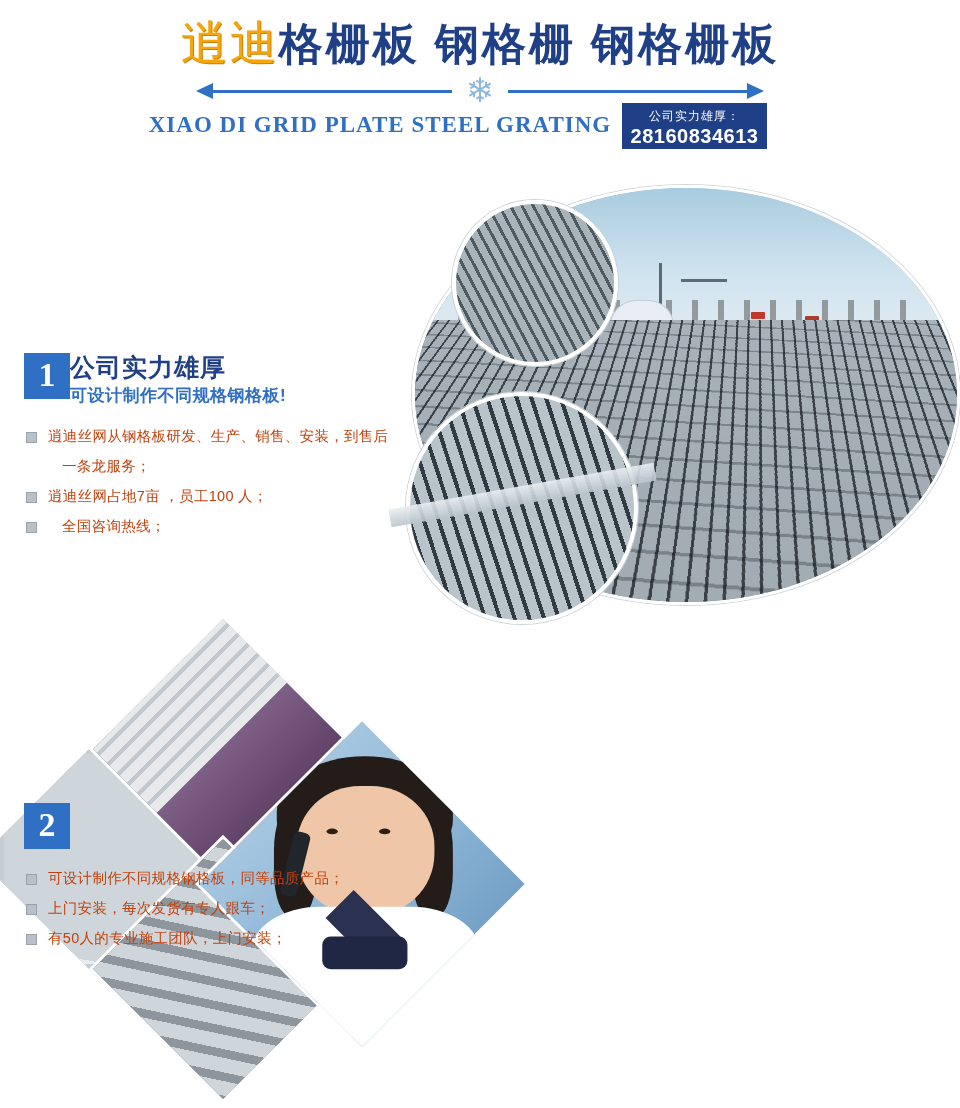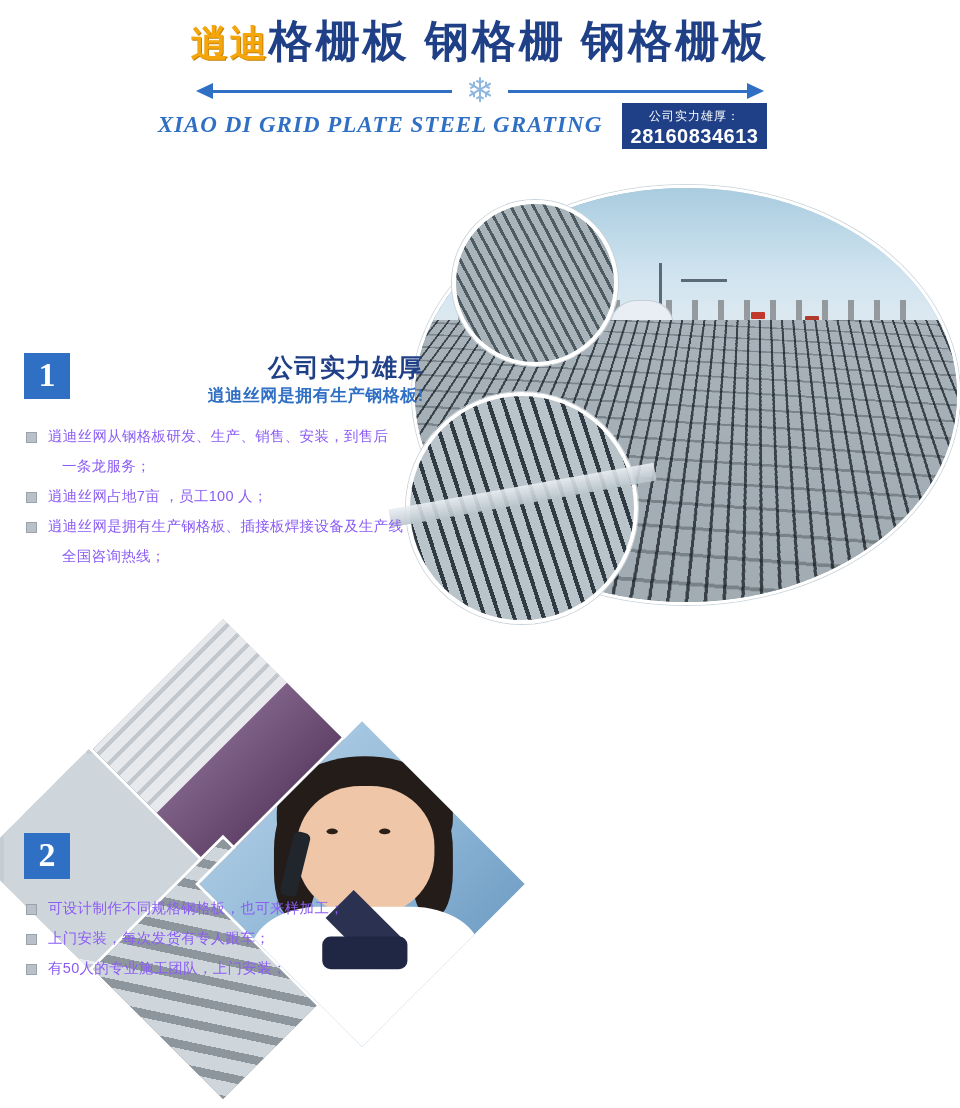--- a/index.html
+++ b/index.html
@@ -12,21 +12,21 @@
   
   .header {
     position:relative; width:960px; height:165px;
     background:linear-gradient(#ffffff,#ffffff);
   }
   .title-row {
     position:absolute; top:12px; left:0; width:960px;
     text-align:center; white-space:nowrap;
   }
   .brand {
-    font-size:37px; font-weight:bold; letter-spacing:2px;
+    font-size:47px; font-weight:normal; letter-spacing:2px;
     color:#f5a60a;
     text-shadow:1px 1px 0 #c8820a;
   }
   .title-main {
     font-size:44px; font-weight:bold; letter-spacing:3px;
     color:#1f3f87; margin-left:0;
   }
   .divider {
     position:absolute; top:80px; left:190px; width:580px; height:22px;
   }
@@ -42,55 +42,55 @@
   .divider .arrow-r { right:6px; border-left:17px solid #2f6fc4; }
   .divider .emblem {
     position:absolute; left:262px; top:-10px; width:56px; height:40px;
     color:#8fb8e0; font-size:34px; line-height:40px; text-align:center;
     background:#fff;
   }
   .subtitle {
     position:absolute; top:112px; left:0; width:760px;
     text-align:center;
     font-family:"Liberation Serif", serif;
-    font-style:italic; font-weight:bold;
+    font-weight:bold;
     font-size:23px; letter-spacing:1px; color:#2f6fc4;
   }
   .hotline {
     position:absolute; top:103px; left:622px;
     width:145px; height:46px;
     background:#1f3f87; color:#ffffff;
     border:2px solid #1f3f87;
     text-align:center;
   }
   .hotline .hl-label { font-size:12px; margin-top:3px; letter-spacing:1px; }
   .hotline .hl-num { font-size:20px; font-weight:bold; letter-spacing:0.5px; }
 
   
   .block { position:absolute; }
   .num {
     width:46px; height:46px; background:#2f6fc4; color:#fff;
     font-size:34px; font-weight:bold; text-align:center; line-height:44px;
     float:left;
     font-family:"Liberation Serif", serif;
   }
-  .heads { margin-left:30px;text-align:right; }
+  .heads { margin-left:30px; }
   .h1 {
     font-size:25px; font-weight:bold; color:#1f3f87; letter-spacing:1px;
     line-height:28px;
   }
   .h2 {
     font-size:17px; font-weight:bold; color:#2f6fc4; letter-spacing:0.5px;
     margin-top:3px;
   }
   .h1.cyan { color:#0aa3c2; }
   .bullets { clear:both; padding-top:14px; }
   .bullet {
     position:relative; padding-left:24px;
-    font-size:14.5px; color:#8b5cf6; line-height:30px;
+    font-size:14.5px; color:#c2410c; line-height:30px;
     letter-spacing:0.3px;
   }
   .bullet::before {
     content:""; position:absolute; left:2px; top:11px;
     width:9px; height:9px; background:#b9c0c7;
     border:1px solid #9aa3ac;
   }
   .bullet .cont { display:block; padding-left:14px; }
 
   
@@ -303,42 +303,41 @@
 <div class="circle-mid"></div>
 
 <div class="circle-low">
   <div class="xband"></div>
 </div>
 
 <div class="block txt-layer" style="left:24px; top:188px; width:400px;">
   <div class="num">1</div>
   <div class="heads">
     <div class="h1">公司实力雄厚</div>
-    <div class="h2">逍迪丝网是拥有生产钢格板!</div>
+    <div class="h2">可设计制作不同规格钢格板!</div>
   </div>
   <div class="bullets">
     <div class="bullet">
       <span>逍迪丝网从钢格板研发、生产、销售、安装，到售后</span>
       <span class="cont">一条龙服务；</span>
     </div>
     <div class="bullet">
       <span>逍迪丝网占地7亩 ，员工100 人；</span>
     </div>
     <div class="bullet">
-      <span>逍迪丝网是拥有生产钢格板、插接板焊接设备及生产线</span>
       <span class="cont">全国咨询热线；</span>
     </div>
   </div>
 </div>
 
 <div class="block txt-layer" style="left:24px; top:450px; width:380px;">
   <div class="num">2</div>
   <div class="bullets">
     <div class="bullet">
-      <span>可设计制作不同规格钢格板，也可来样加工；</span>
+      <span>可设计制作不同规格钢格板，同等品质产品；</span>
     </div>
     <div class="bullet">
       <span>上门安装，每次发货有专人跟车；</span>
     </div>
     <div class="bullet">
       <span>有50人的专业施工团队，上门安装；</span>
     </div>
   </div>
 </div>
 

